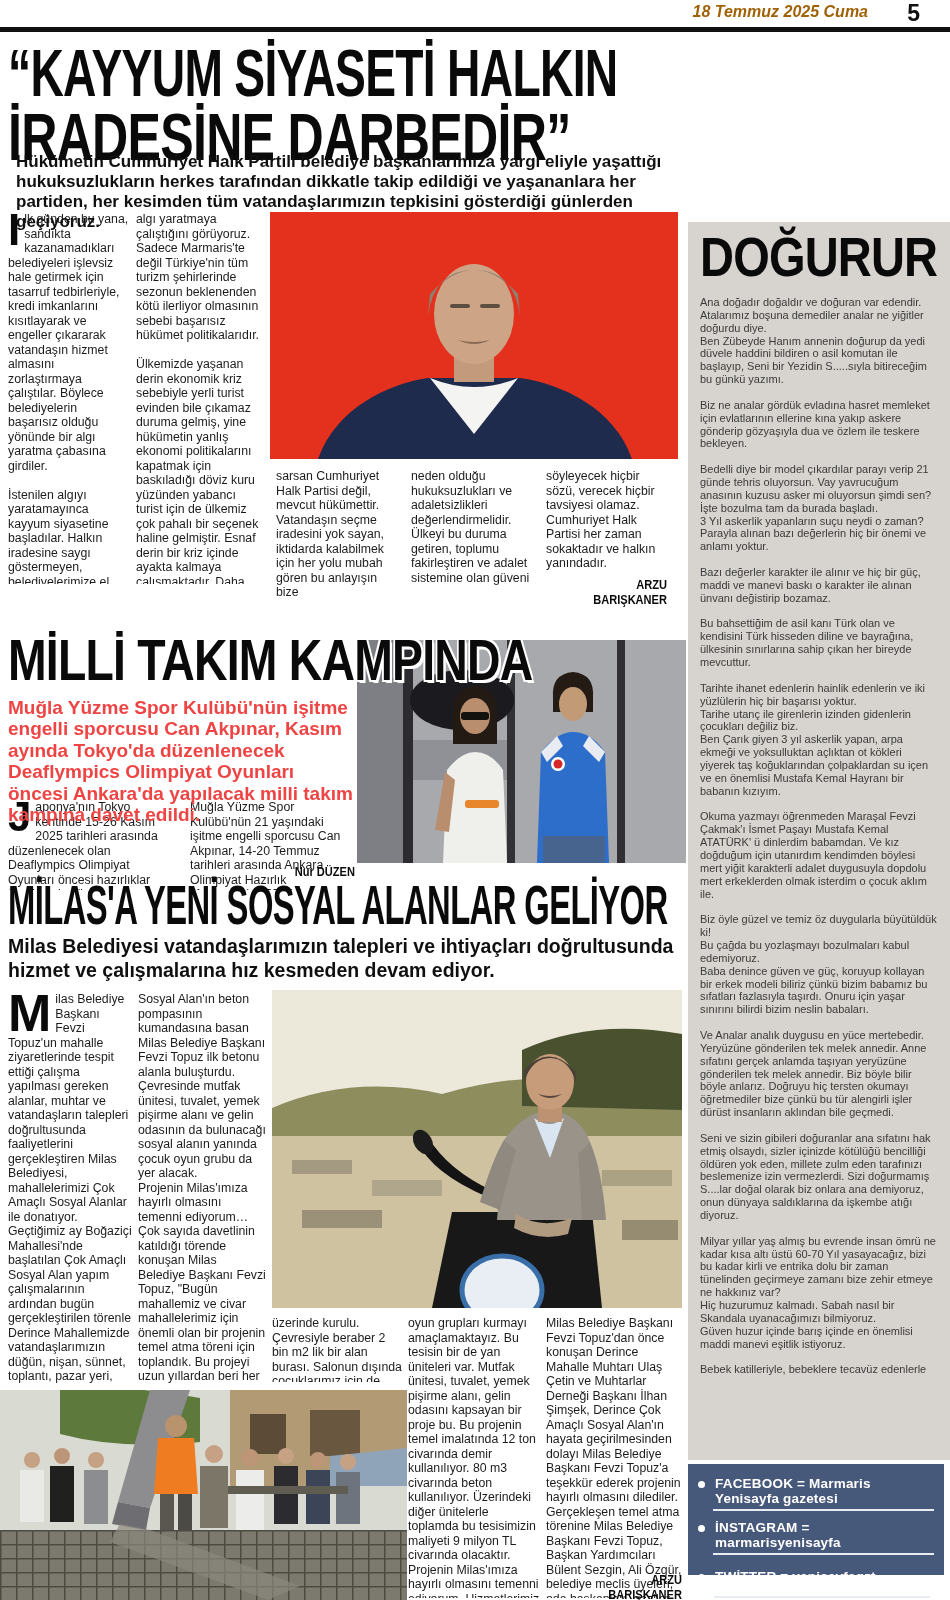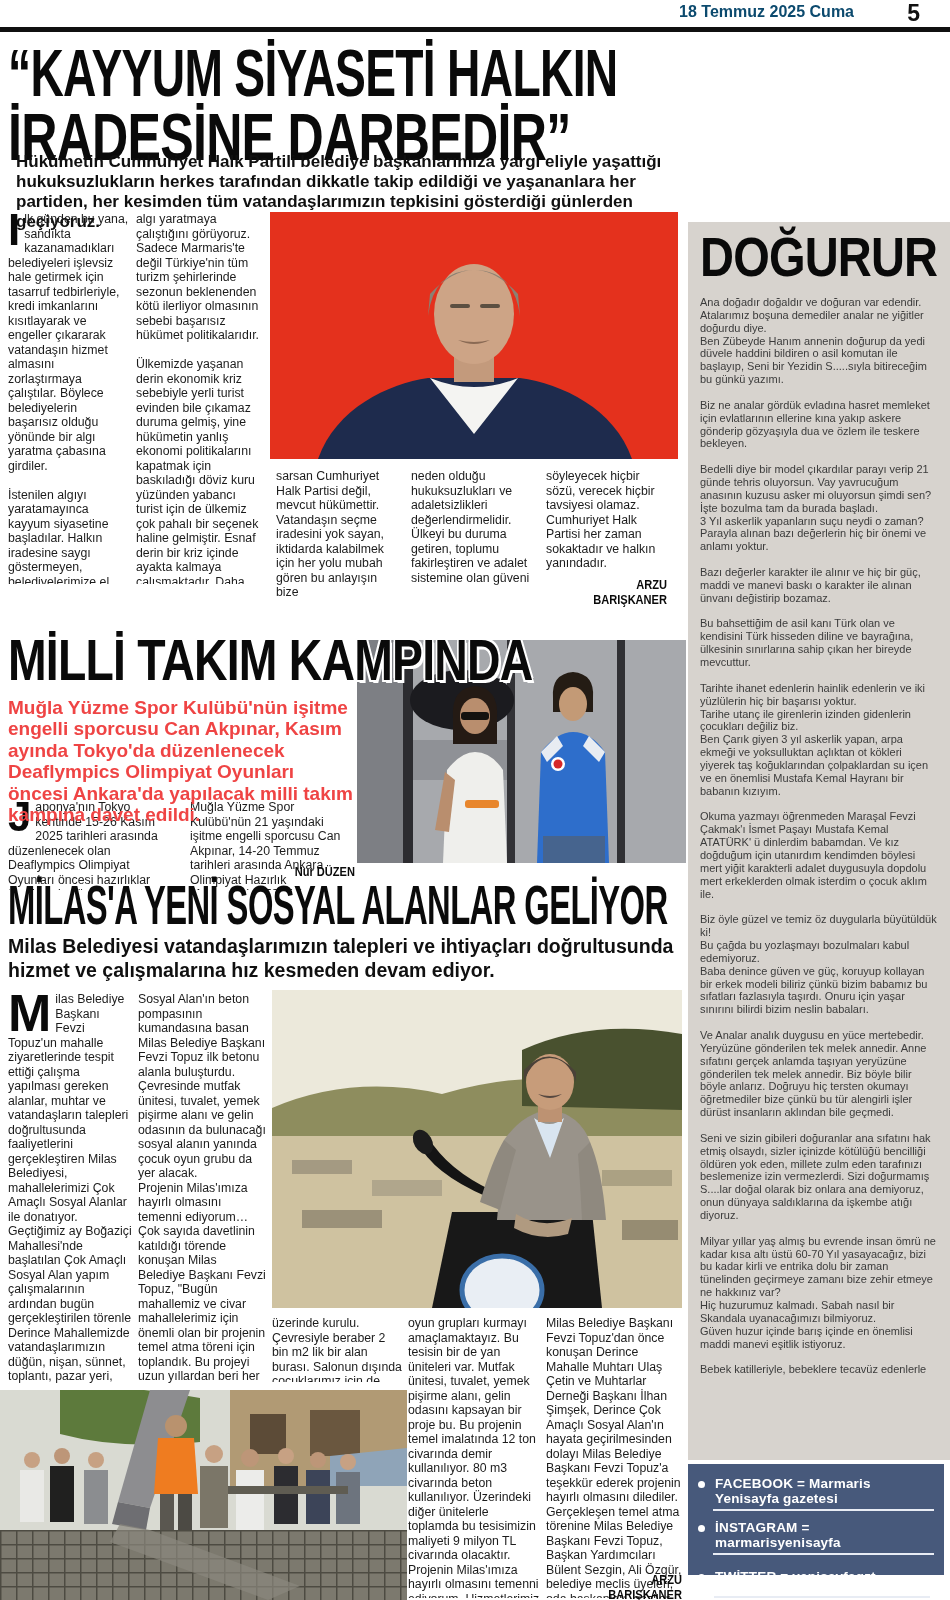--- a/index.html
+++ b/index.html
@@ -1,19 +1,19 @@
 <!DOCTYPE html>
 <html><head>
 <meta charset="utf-8">
 <style>
   html,body{margin:0;padding:0;background:#fff;}
   .page{position:relative;width:950px;height:1600px;background:#fff;overflow:hidden;
         font-family:"Liberation Sans",sans-serif;color:#111;}
   
-  .hdr-date{position:absolute;top:3px;right:96px;font-weight:bold;font-size:16px;color:#0c4a6e;}
+  .hdr-date{position:absolute;top:3px;right:82px;font-style:italic;font-weight:bold;font-size:16px;color:#a16207;}
   .hdr-page{position:absolute;top:0px;right:30px;font-weight:bold;font-size:23px;color:#111;}
   .hdr-rule{position:absolute;left:0;top:27px;width:950px;height:5px;background:#101010;}
 
   
   .cond{display:inline-block;transform-origin:0 50%;white-space:nowrap;font-weight:bold;color:#0a0a0a;letter-spacing:-1px;}
   .a1h{position:absolute;left:8px;font-size:66px;line-height:66px;}
   .a1h .cond{transform:scaleX(0.70);}
   .a1h2 .cond{transform:scaleX(0.76);}
   .sub1{position:absolute;left:16px;top:152px;width:665px;font-size:17px;font-weight:bold;line-height:1.18;color:#101010;}
 

